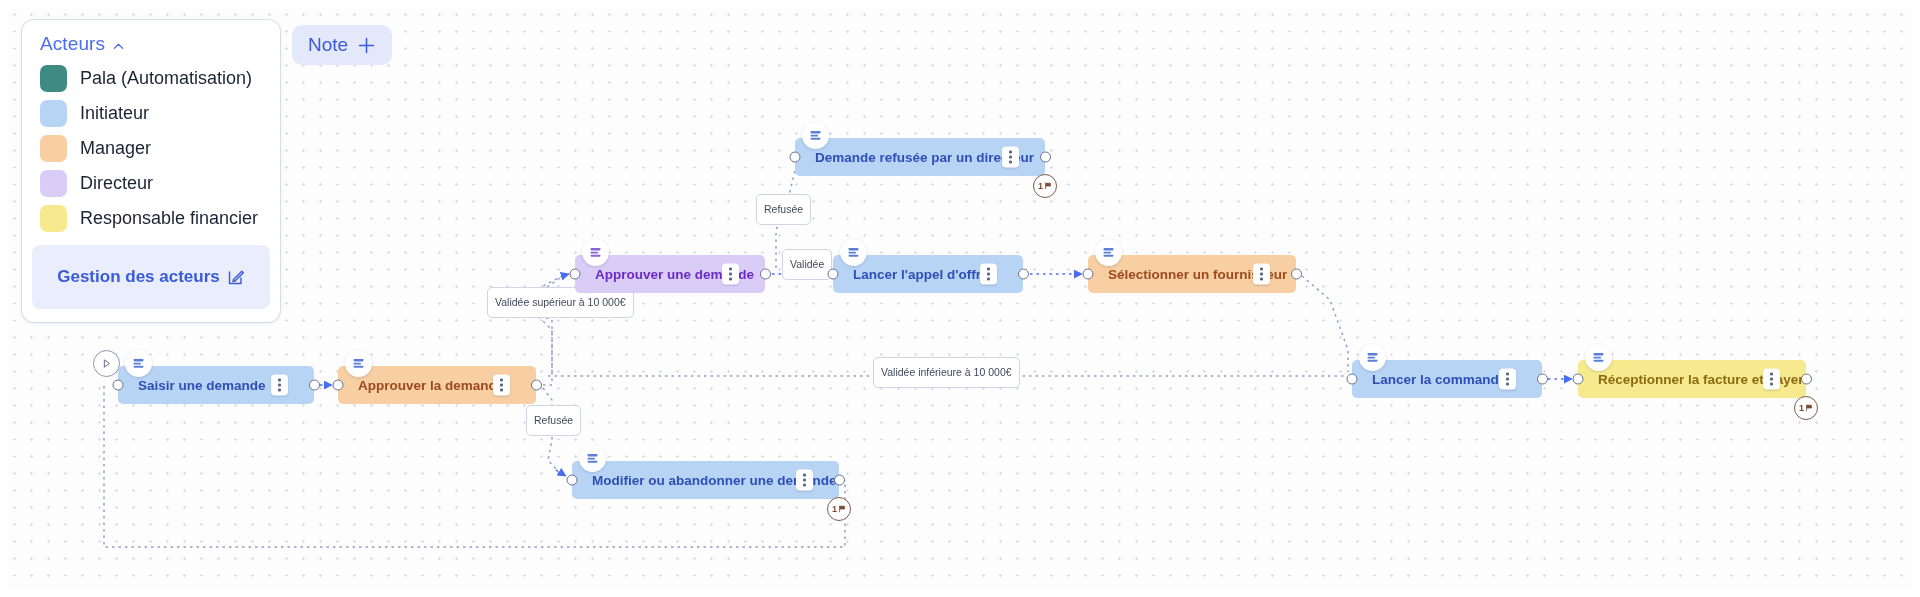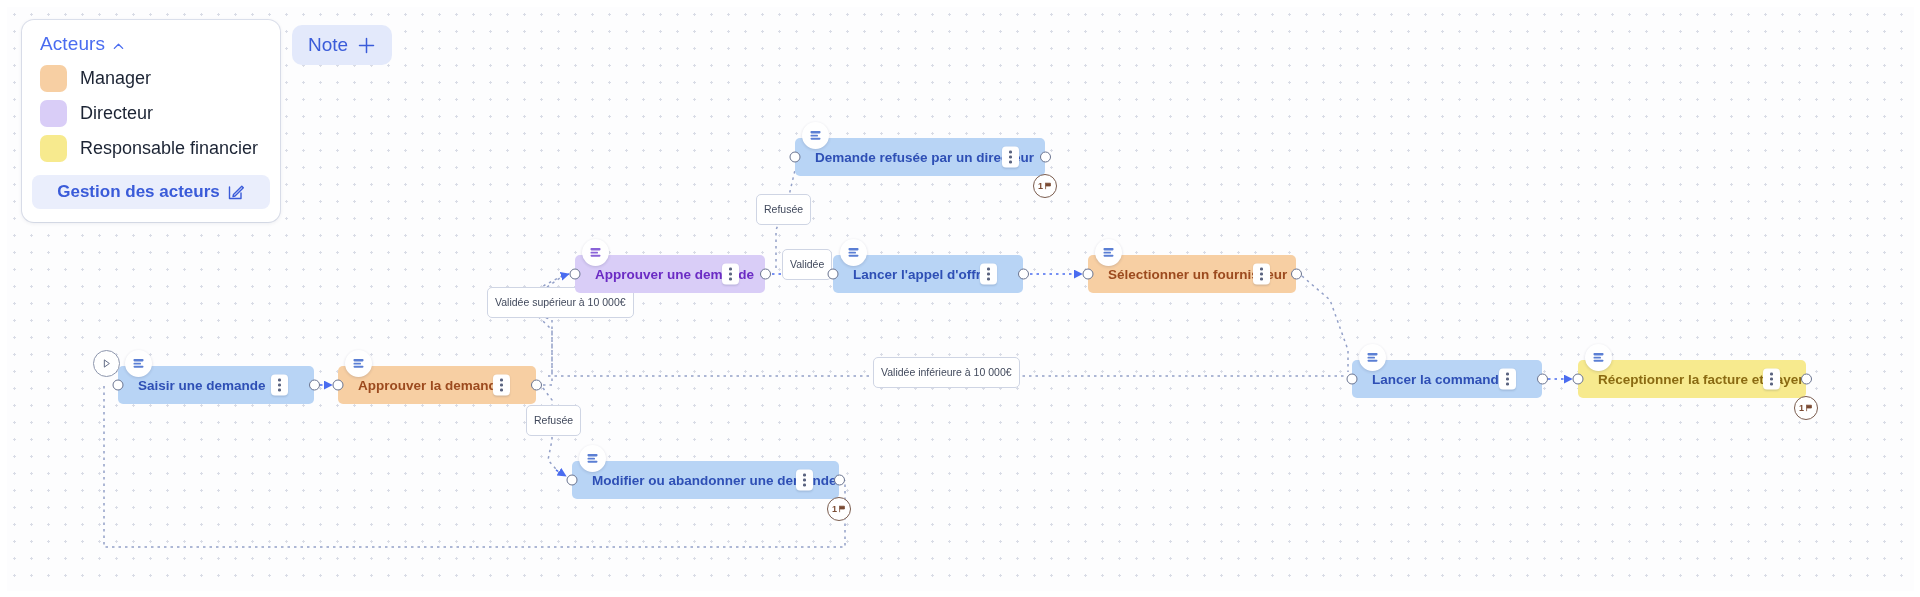--- a/index.html
+++ b/index.html
@@ -43,21 +43,21 @@
   .legend-row{
     display:flex;align-items:center;gap:13px;
     padding:4px 18px;
   }
   .swatch{width:27px;height:27px;border-radius:7px;flex:0 0 auto;}
   .legend-label{font-size:18px;color:#1c2434;font-weight:400;white-space:nowrap;}
   #legend-footer{
     margin:9px 10px 0 10px;
     background:#eaeefc;border-radius:8px;
     display:flex;align-items:center;justify-content:center;gap:7px;
-    padding:7px 10px;
+    padding:22px 10px;
   }
   #legend-footer-label{color:#3a5bd9;font-size:17px;font-weight:700;}
   .pencil-icon{width:18px;height:18px;display:inline-block;}
 
   
   #note-btn{
     position:absolute;left:292px;top:25px;
     background:#e3e9fb;border-radius:10px;
     display:flex;align-items:center;gap:9px;
     padding:9px 16px;
@@ -178,20 +178,28 @@
     <div id="legend-header">
       <span id="legend-title">Acteurs</span>
       <span class="chevron-up">
         <svg viewBox="0 0 14 14" width="13" height="13">
             <path d="M2.5,9 L7,4.5 L11.5,9" fill="none" stroke="#4a6cf0" stroke-width="1.4" stroke-linecap="round" stroke-linejoin="round"></path>
           </svg>
       </span>
     </div>
 
     <div class="legend-row">
+      <span class="swatch" style="background:#3f8a82"></span>
+      <span class="legend-label">Pala (Automatisation)</span>
+    </div>
+    <div class="legend-row">
+      <span class="swatch" style="background:#b8d4f5"></span>
+      <span class="legend-label">Initiateur</span>
+    </div>
+    <div class="legend-row">
       <span class="swatch" style="background:#f7cfa3"></span>
       <span class="legend-label">Manager</span>
     </div>
     <div class="legend-row">
       <span class="swatch" style="background:#d9cdf7"></span>
       <span class="legend-label">Directeur</span>
     </div>
     <div class="legend-row">
       <span class="swatch" style="background:#f7ea8e"></span>
       <span class="legend-label">Responsable financier</span>

